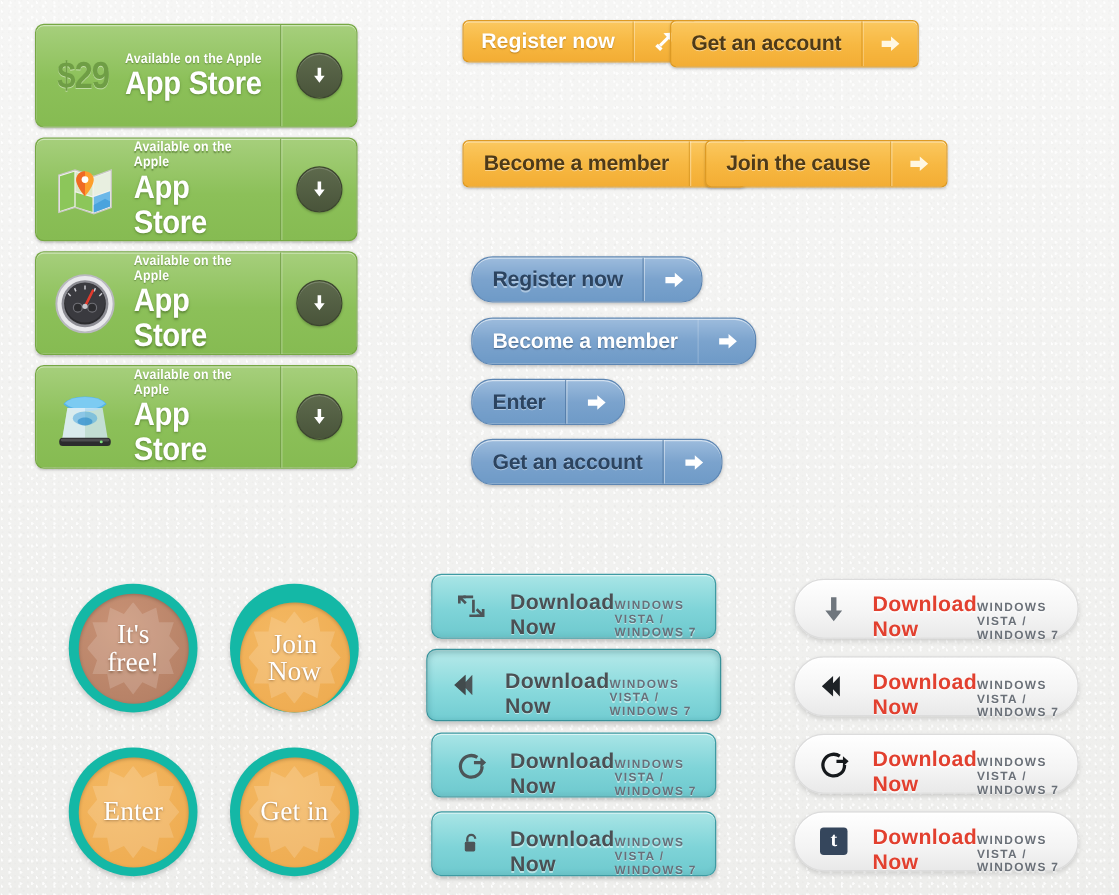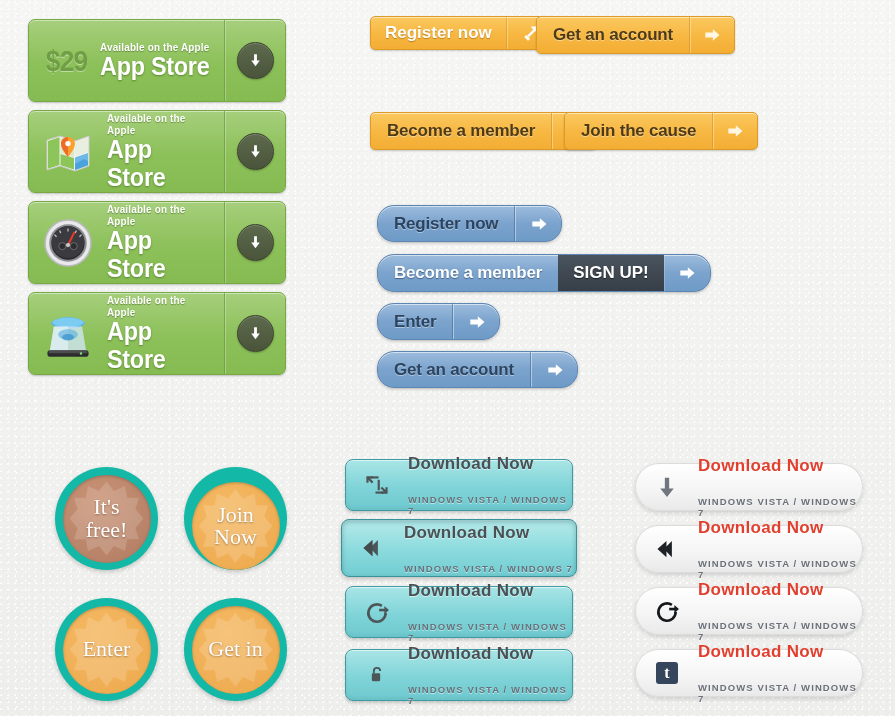--- a/index.html
+++ b/index.html
@@ -223,21 +223,21 @@
     box-shadow: inset 0 2px 5px rgba(20,90,95,.35),
                 inset 0 1px 0 rgba(255,255,255,.3),
                 0 2px 4px rgba(0,0,0,.2);
     border-color: #37929a;
   }
   .dn-icon {
     width: 62px; display: flex; align-items: center; justify-content: center;
     flex: none;
   }
   .dn-icon svg { width: 26px; height: 26px; }
-  .dn-text { display: flex; flex-direction: column; }
+  .dn-text { display: flex; flex-direction: row; align-items: flex-end; }
   .dn-title {
     font-size: 17px; font-weight: bold; color: #4a5054;
     letter-spacing: .3px;
     text-shadow: 0 1px 0 rgba(255,255,255,.5);
     font-family: "Liberation Sans", sans-serif;
   }
   .dn-sub {
     font-size: 9.5px; font-weight: bold; color: #66707a;
     letter-spacing: 1.1px; margin-top: 20px;
     text-shadow: 0 1px 0 rgba(255,255,255,.5);
@@ -429,21 +429,20 @@
   <div class="b-label">Register now</div>
   <div class="b-arrow">
     <svg viewBox="0 0 24 24">
         <path fill="#fff" d="M13 5l8 7-8 7v-4H4v-6h9z"></path>
       </svg>
   </div>
 </div>
 
 <div class="b-btn" style="left:377px; top:254px; height:38px;">
   <div class="b-label on-dark">Become a member</div>
-  <div class="b-mid-dark">SIGN UP!</div>
   <div class="b-arrow">
     <svg viewBox="0 0 24 24">
         <path fill="#fff" d="M13 5l8 7-8 7v-4H4v-6h9z"></path>
       </svg>
   </div>
 </div>
 
 <div class="b-btn" style="left:377px; top:303px; height:37px;">
   <div class="b-label">Enter</div>
   <div class="b-arrow">

